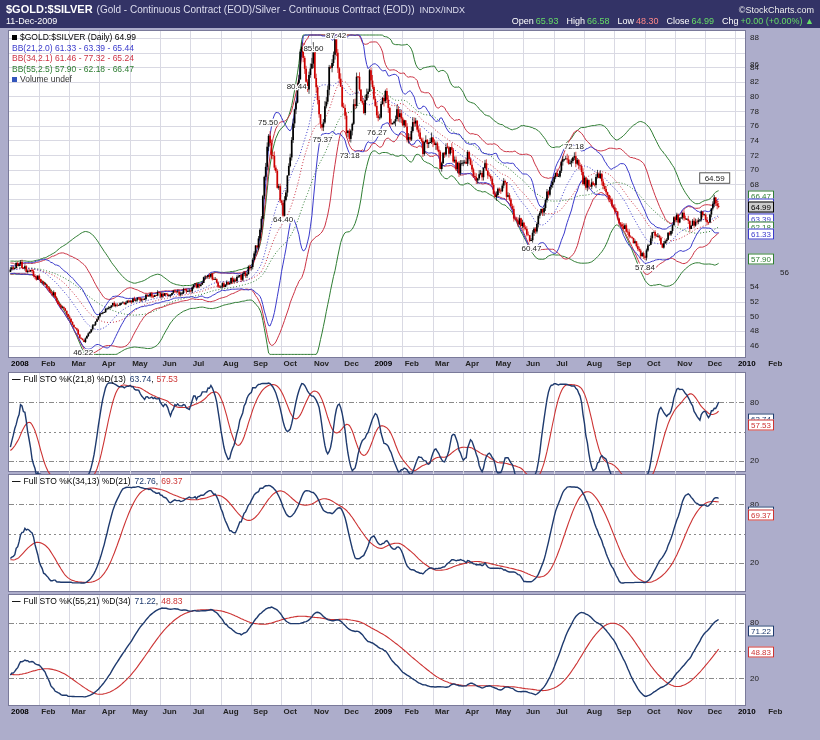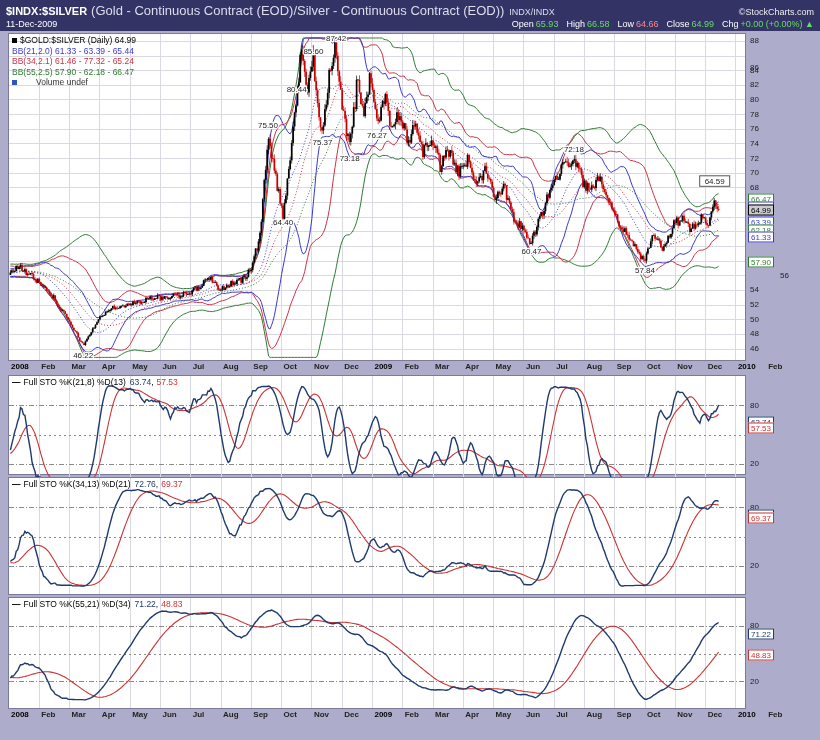--- a/index.html
+++ b/index.html
@@ -2,21 +2,21 @@
 <html><head>
 <meta charset="utf-8">
 <style>
   * { box-sizing: border-box; margin:0; padding:0; }
   html, body { width:820px; height:740px; }
   body { background:#adadcb; font-family:"Liberation Sans", sans-serif; overflow:hidden; }
 
   .header { background:#333366; color:#fff; padding:3px 6px 2px; }
   .h1 { display:flex; align-items:baseline; white-space:nowrap; }
   .symbol { font-size:11px; font-weight:bold; }
-  .desc { font-size:13px; color:#ddddee; margin-left:4px; }
+  .desc { font-size:10px; color:#ddddee; margin-left:4px; }
   .exchange { font-size:9px; color:#ddddee; margin-left:5px; }
   .copyright { font-size:9px; color:#eeeeee; margin-left:auto; }
   .h2 { display:flex; font-size:9px; margin-top:1px; white-space:nowrap; }
   .date { color:#fff; }
   .quote { margin-left:auto; display:flex; }
   .quote .lbl { font-weight:normal; margin:0 2px 0 8px; color:#fff; }
   .val-up { color:#66dd66; }
   .val-down { color:#ff8888; }
 
   .stack { padding:2px 0 0 8px; }
@@ -40,52 +40,52 @@
   svg { display:block; }
   svg text { font-family:"Liberation Sans", sans-serif; }
 </style>
 </head>
 <body>
 
 <div class="page">
 
   <div class="header">
     <div class="h1">
-      <span class="symbol">$INDX:$SILVER</span>
+      <span class="symbol">$GOLD:$SILVER</span>
       <span class="desc">(Gold - Continuous Contract (EOD)/Silver - Continuous Contract (EOD))</span>
       <span class="exchange">INDX/INDX</span>
       <span class="copyright">©StockCharts.com</span>
     </div>
     <div class="h2">
       <span class="date">11-Dec-2009</span>
       <span class="quote" id="quote-values">
           <span class="lbl">Open</span>
           <span class="val-up">65.93</span>
           <span class="lbl">High</span>
           <span class="val-up">66.58</span>
           <span class="lbl">Low</span>
-          <span class="val-down">64.66</span>
+          <span class="val-down">48.30</span>
           <span class="lbl">Close</span>
           <span class="val-up">64.99</span>
           <span class="lbl">Chg</span>
           <span class="val-up">+0.00 (+0.00%) ▲</span>
         </span>
     </div>
   </div>
 
   <div class="stack">
 
     <div class="panel">
       <div class="plot" style="height:328px;">
         <div class="legend" id="main-legend">
             <div><span class="icon" style="background: rgb(0, 0, 0);"></span><span style="color: rgb(0, 0, 0);">$GOLD:$SILVER (Daily) 64.99</span></div>
             <div><span style="color: rgb(58, 58, 204);">BB(21,2.0) 61.33 - 63.39 - 65.44</span></div>
             <div><span style="color: rgb(204, 51, 68);">BB(34,2.1) 61.46 - 77.32 - 65.24</span></div>
             <div><span style="color: rgb(46, 125, 50);">BB(55,2.5) 57.90 - 62.18 - 66.47</span></div>
-            <div><span class="icon" style="background: rgb(51, 85, 187);"></span><span style="color: rgb(51, 51, 51); margin-left: 16px;">Volume undef</span></div>
+            <div><span class="icon" style="background: rgb(51, 85, 187);"></span><span style="color: rgb(51, 51, 51);">Volume undef</span></div>
           </div>
         <svg id="main-svg" width="736" height="326">
             <g shape-rendering="crispEdges">
               <line x1="30.3" y1="0" x2="30.3" y2="326" stroke="#d9d9e3" stroke-width="1"></line>
               <line x1="60.6" y1="0" x2="60.6" y2="326" stroke="#d9d9e3" stroke-width="1"></line>
               <line x1="90.9" y1="0" x2="90.9" y2="326" stroke="#d9d9e3" stroke-width="1"></line>
               <line x1="121.2" y1="0" x2="121.2" y2="326" stroke="#d9d9e3" stroke-width="1"></line>
               <line x1="151.4" y1="0" x2="151.4" y2="326" stroke="#d9d9e3" stroke-width="1"></line>
               <line x1="181.7" y1="0" x2="181.7" y2="326" stroke="#d9d9e3" stroke-width="1"></line>
               <line x1="212.0" y1="0" x2="212.0" y2="326" stroke="#d9d9e3" stroke-width="1"></line>

